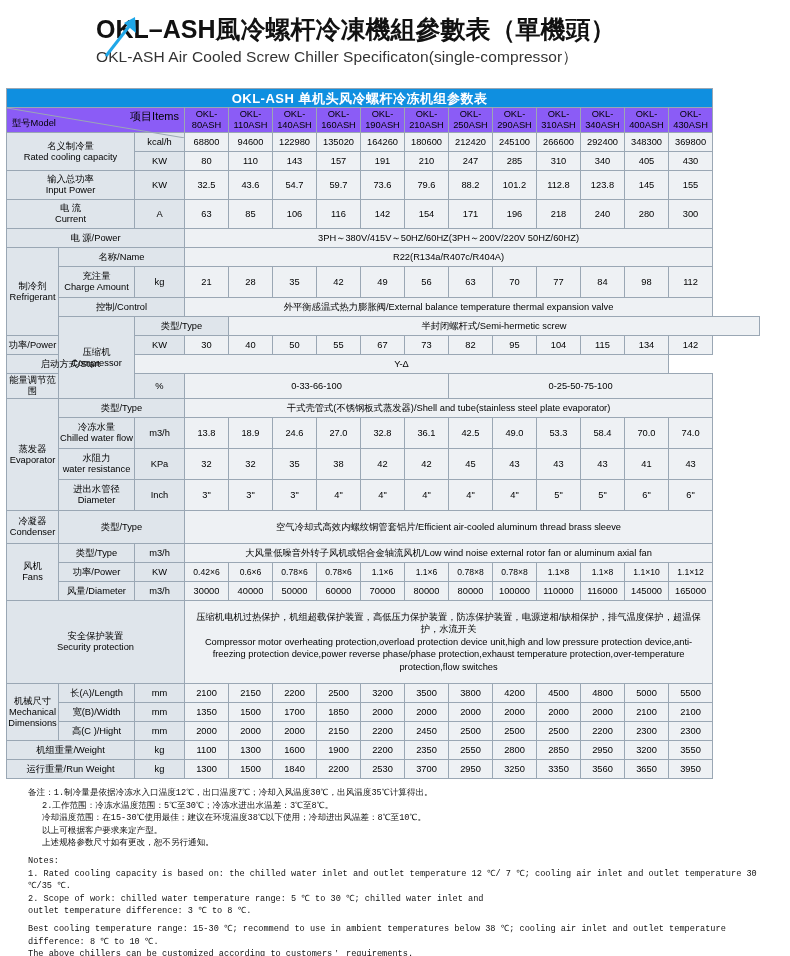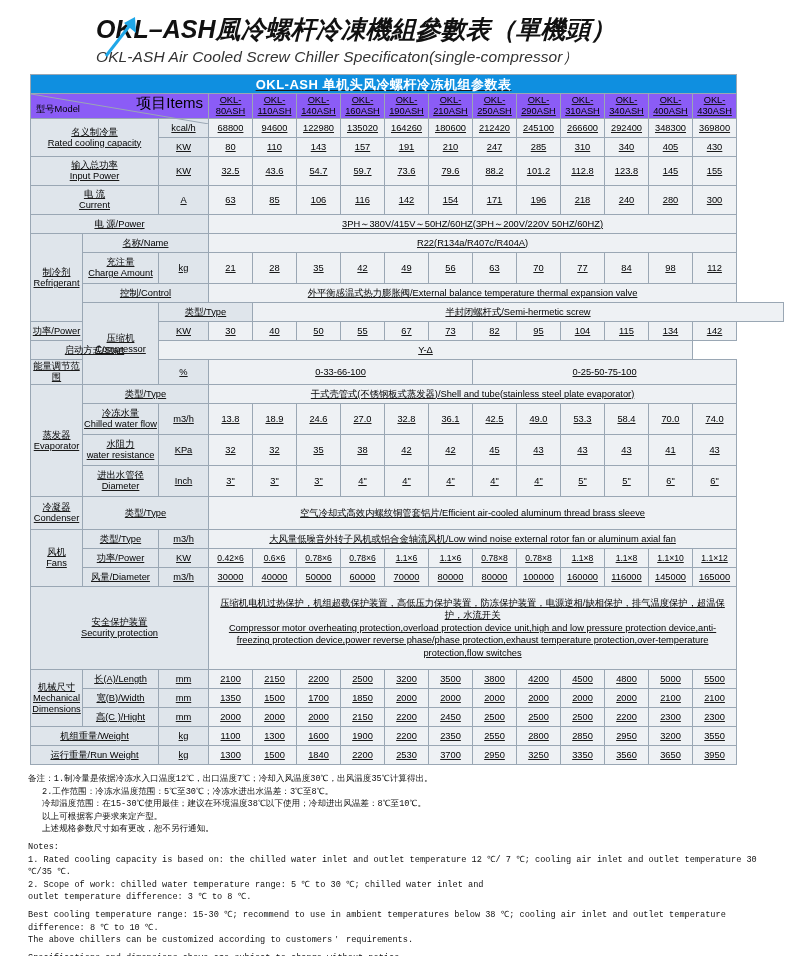--- a/index.html
+++ b/index.html
@@ -6,35 +6,35 @@
   body{
     width:790px;height:956px;
     background:#ffffff;
     font-family:"Liberation Sans","DejaVu Sans",sans-serif;
     color:#1a1a1a;
     -webkit-font-smoothing:antialiased;
   }
   .page{position:relative;width:790px;height:956px;overflow:hidden;}
 
   
-  .header{position:relative;padding:14px 0 6px 0;font-style:italic;}
+  .header{position:relative;padding:14px 0 20px 0;}
   .header-inner{display:flex;align-items:flex-start;padding-left:96px;}
   .logo-arrow{position:absolute;left:104px;top:14px;width:34px;height:44px;}
   .titles{display:flex;flex-direction:column;}
   .title-cn{
     font-size:25px;font-weight:bold;letter-spacing:0px;
     color:#111;line-height:30px;white-space:nowrap;
   }
   .title-en{
     font-size:15.5px;color:#333;line-height:22px;white-space:nowrap;
     margin-top:2px;letter-spacing:0.1px;
   }
 
   
-  .tbl-wrap{padding:0 30px;text-decoration:underline;}
+  .tbl-wrap{padding:0 6px;}
   table.spec{
     border-collapse:collapse;width:754px;table-layout:fixed;
     font-size:9.3px;color:#000;
   }
   table.spec td{
     border:1px solid #9aa7b4;
     text-align:center;vertical-align:middle;
     padding:1px 1px;
     line-height:11px;
     height:16px;
@@ -45,21 +45,21 @@
   }
   .lbl{background:#dfe5eb;}
   .val{background:#eef1f4;}
   .two-line{line-height:11px;}
   .small{font-size:8.6px;}
   .left-text{text-align:left;padding-left:6px;}
   .diag{
     position:relative;background:#dfe5eb;height:30px;padding:0;
   }
   .diag .m{position:absolute;left:5px;bottom:3px;font-size:9.3px;}
-  .diag .i{position:absolute;right:5px;top:3px;font-size:15px;}
+  .diag .i{position:absolute;right:5px;top:3px;font-size:11px;}
   .diag svg{position:absolute;left:0;top:0;}
 
   .model-head td{background:#8b5cf6;font-size:9.3px;height:28px;line-height:11px;}
 
   
   .notes{padding:8px 22px 0 28px;font-size:8.6px;line-height:12.6px;color:#111;}
   .notes .cn{margin:0;}
   .notes .indent{padding-left:14px;}
   .notes .en{margin-top:5px;}
   .notes p{margin:0;font-family:Liberation Mono, monospace;}
@@ -383,21 +383,21 @@
       <td class="lbl">风量/Diameter</td>
       <td class="lbl">m3/h</td>
       <td class="val">30000</td>
       <td class="val">40000</td>
       <td class="val">50000</td>
       <td class="val">60000</td>
       <td class="val">70000</td>
       <td class="val">80000</td>
       <td class="val">80000</td>
       <td class="val">100000</td>
-      <td class="val">160000</td>
+      <td class="val">110000</td>
       <td class="val">116000</td>
       <td class="val">145000</td>
       <td class="val">165000</td>
     </tr>
 
     <tr>
       <td colspan="3" class="lbl" style="height:76px">
         <div>安全保护装置</div>
         <div>Security protection</div>
       </td>

